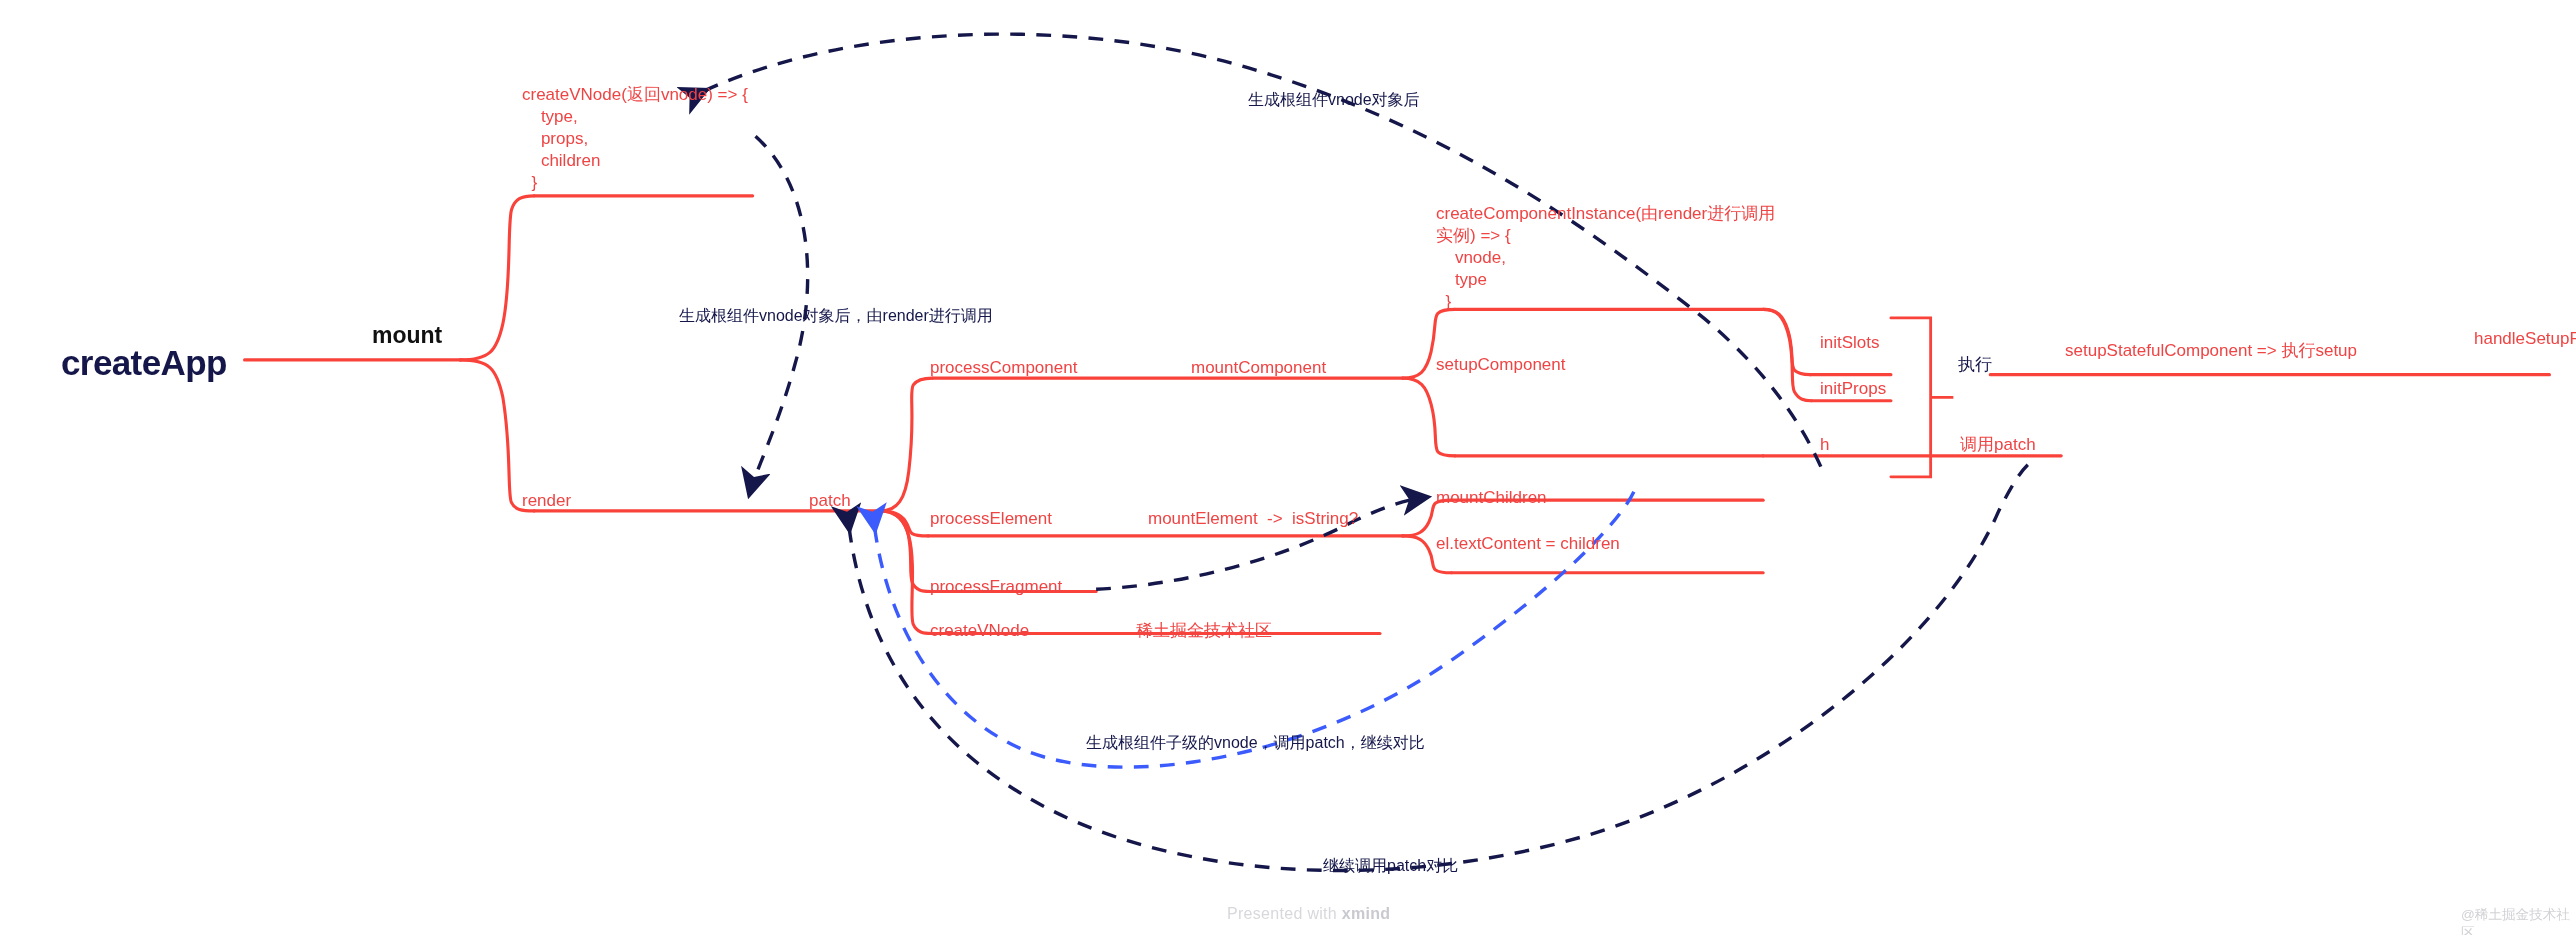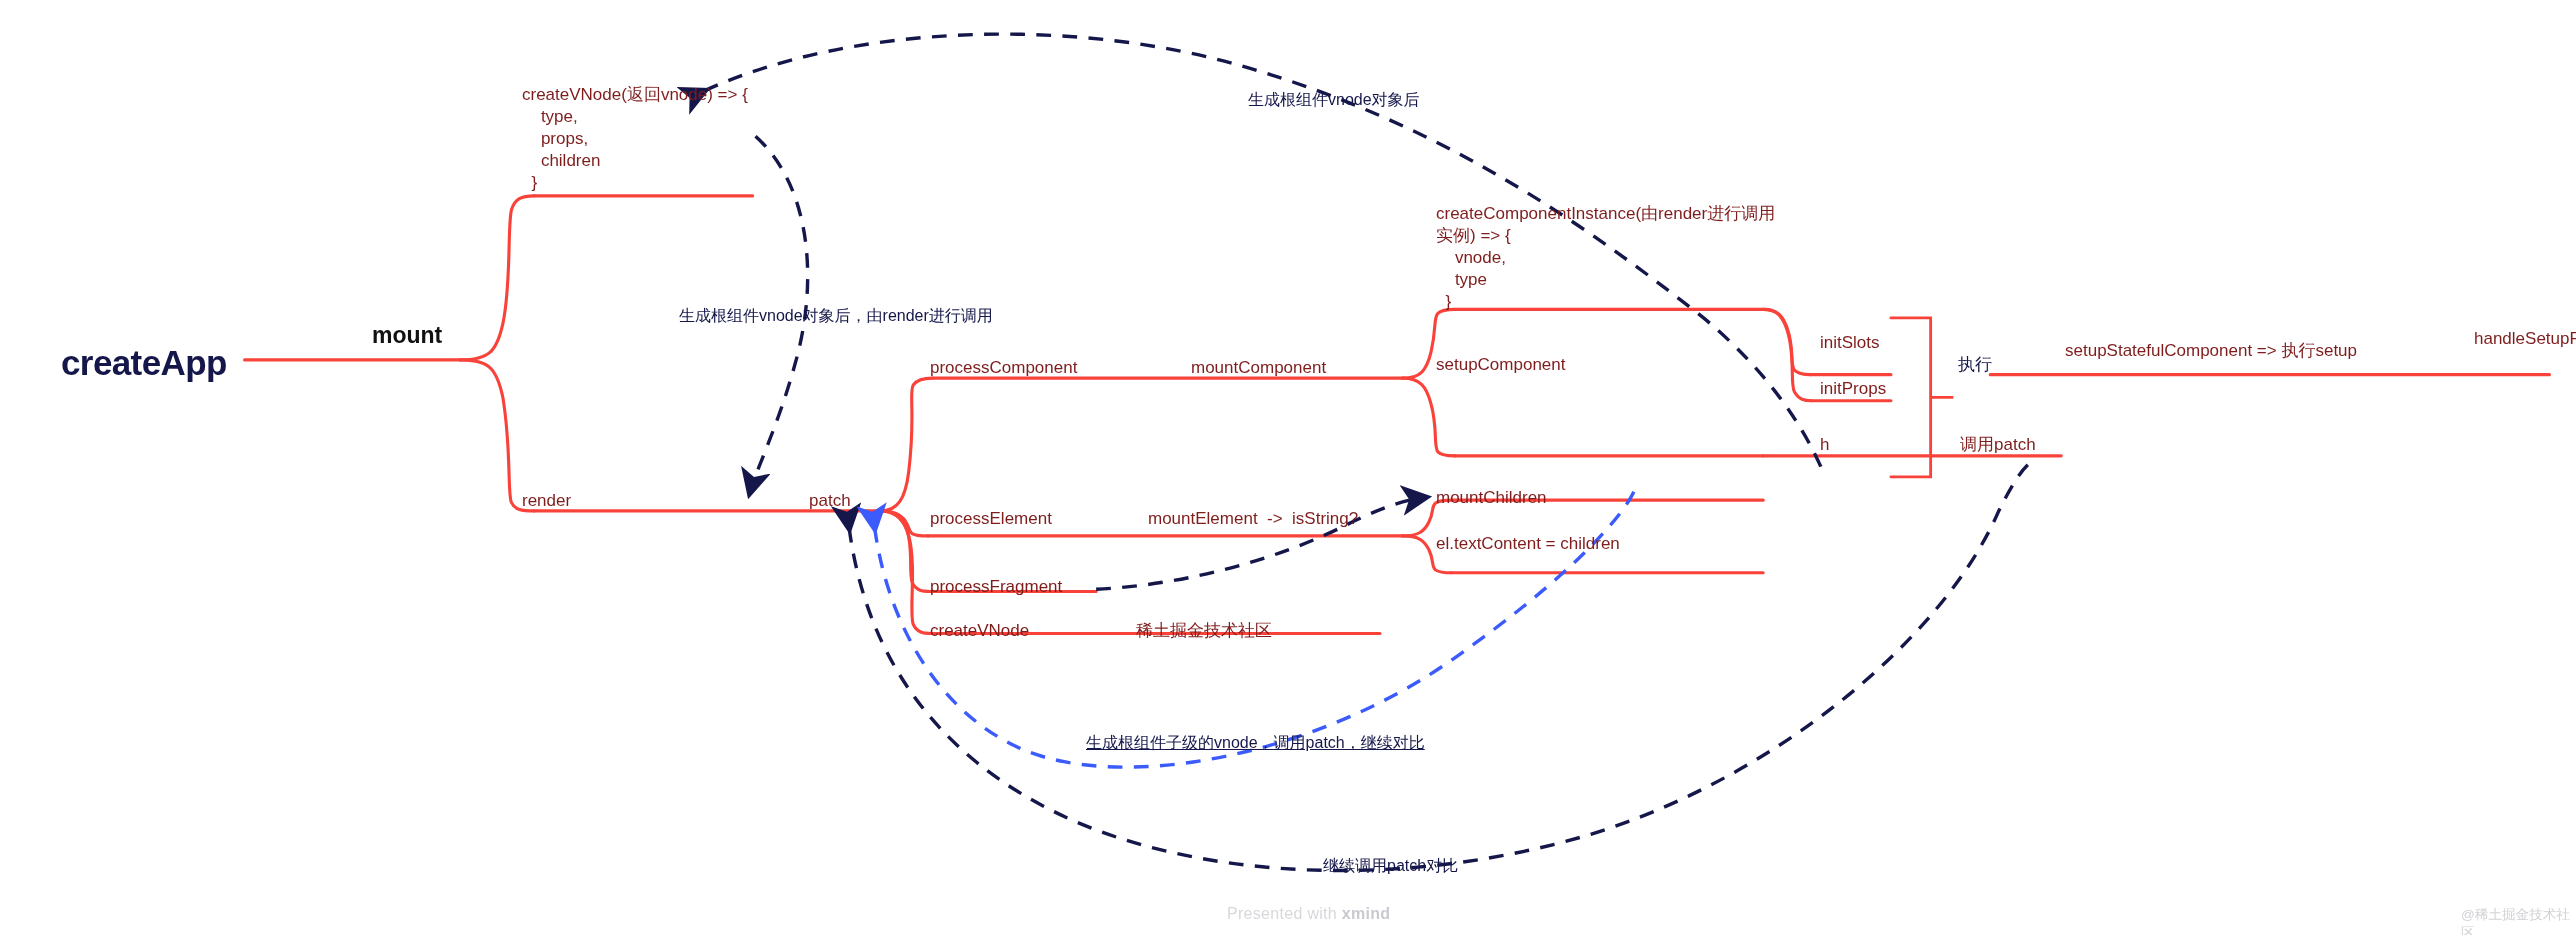--- a/index.html
+++ b/index.html
@@ -13,21 +13,21 @@
   .node{position:absolute;white-space:pre;line-height:1.30;}
   
   .root{
     color:#15174a;font-weight:bold;font-size:35px;letter-spacing:-0.6px;
   }
   .l1{
     color:#111111;font-weight:bold;font-size:23px;
   }
   
   .br{
-    color:#7f1d1d;font-size:17px;font-weight:normal;
+    color:#ef4444;font-size:17px;font-weight:normal;
   }
   
   .ann{
     color:#15174a;font-size:16px;
   }
   .exec{color:#15174a;font-size:17px;font-weight:normal;}
   .footer{
     position:absolute;color:#d8d8dc;font-size:16px;letter-spacing:0.3px;
   }
   .footer b{color:#c9c9d0;font-weight:bold;}
@@ -166,21 +166,21 @@
   <div class="node br" style="left:930px;top:576px;">processFragment</div>
 
   <div class="node br" style="left:930px;top:620px;">createVNode</div>
 
   <div class="node br" style="left:1136px;top:620px;">稀土掘金技术社区</div>
 
   <div class="node ann" style="left:1248px;top:90px;">生成根组件vnode对象后</div>
 
   <div class="node ann" style="left:679px;top:306px;">生成根组件vnode对象后，由render进行调用</div>
 
-  <div class="node ann" style="left:1086px;top:733px;text-decoration:underline;">生成根组件子级的vnode，调用patch，继续对比</div>
+  <div class="node ann" style="left:1086px;top:733px;">生成根组件子级的vnode，调用patch，继续对比</div>
 
   <div class="node ann" style="left:1323px;top:856px;">继续调用patch对比</div>
 
   <div class="footer" style="left:1227px;top:905px;"><span>Presented with </span><b>xmind</b></div>
 
   <div class="wm" style="left:2461px;top:906px;">@稀土掘金技术社区</div>
 
 </div>
 
 

